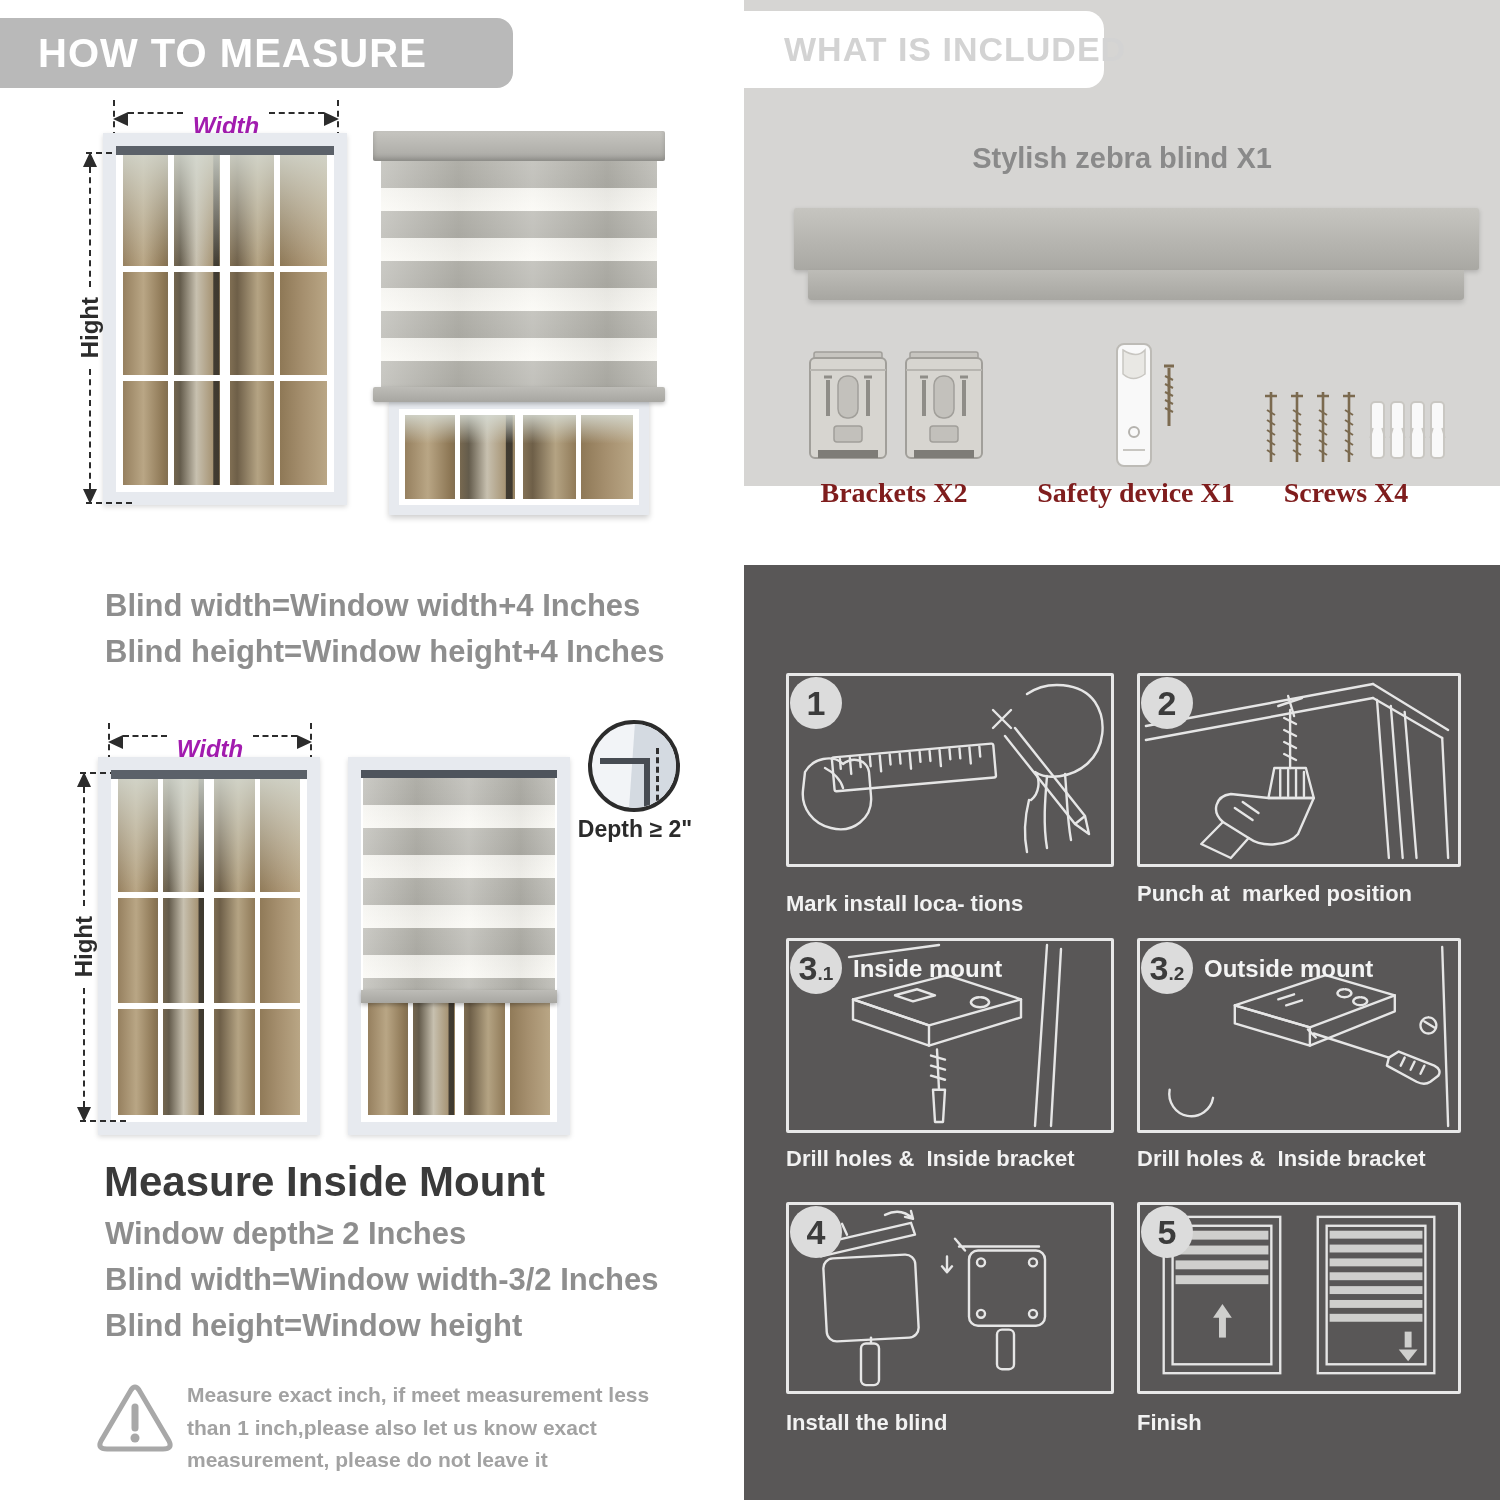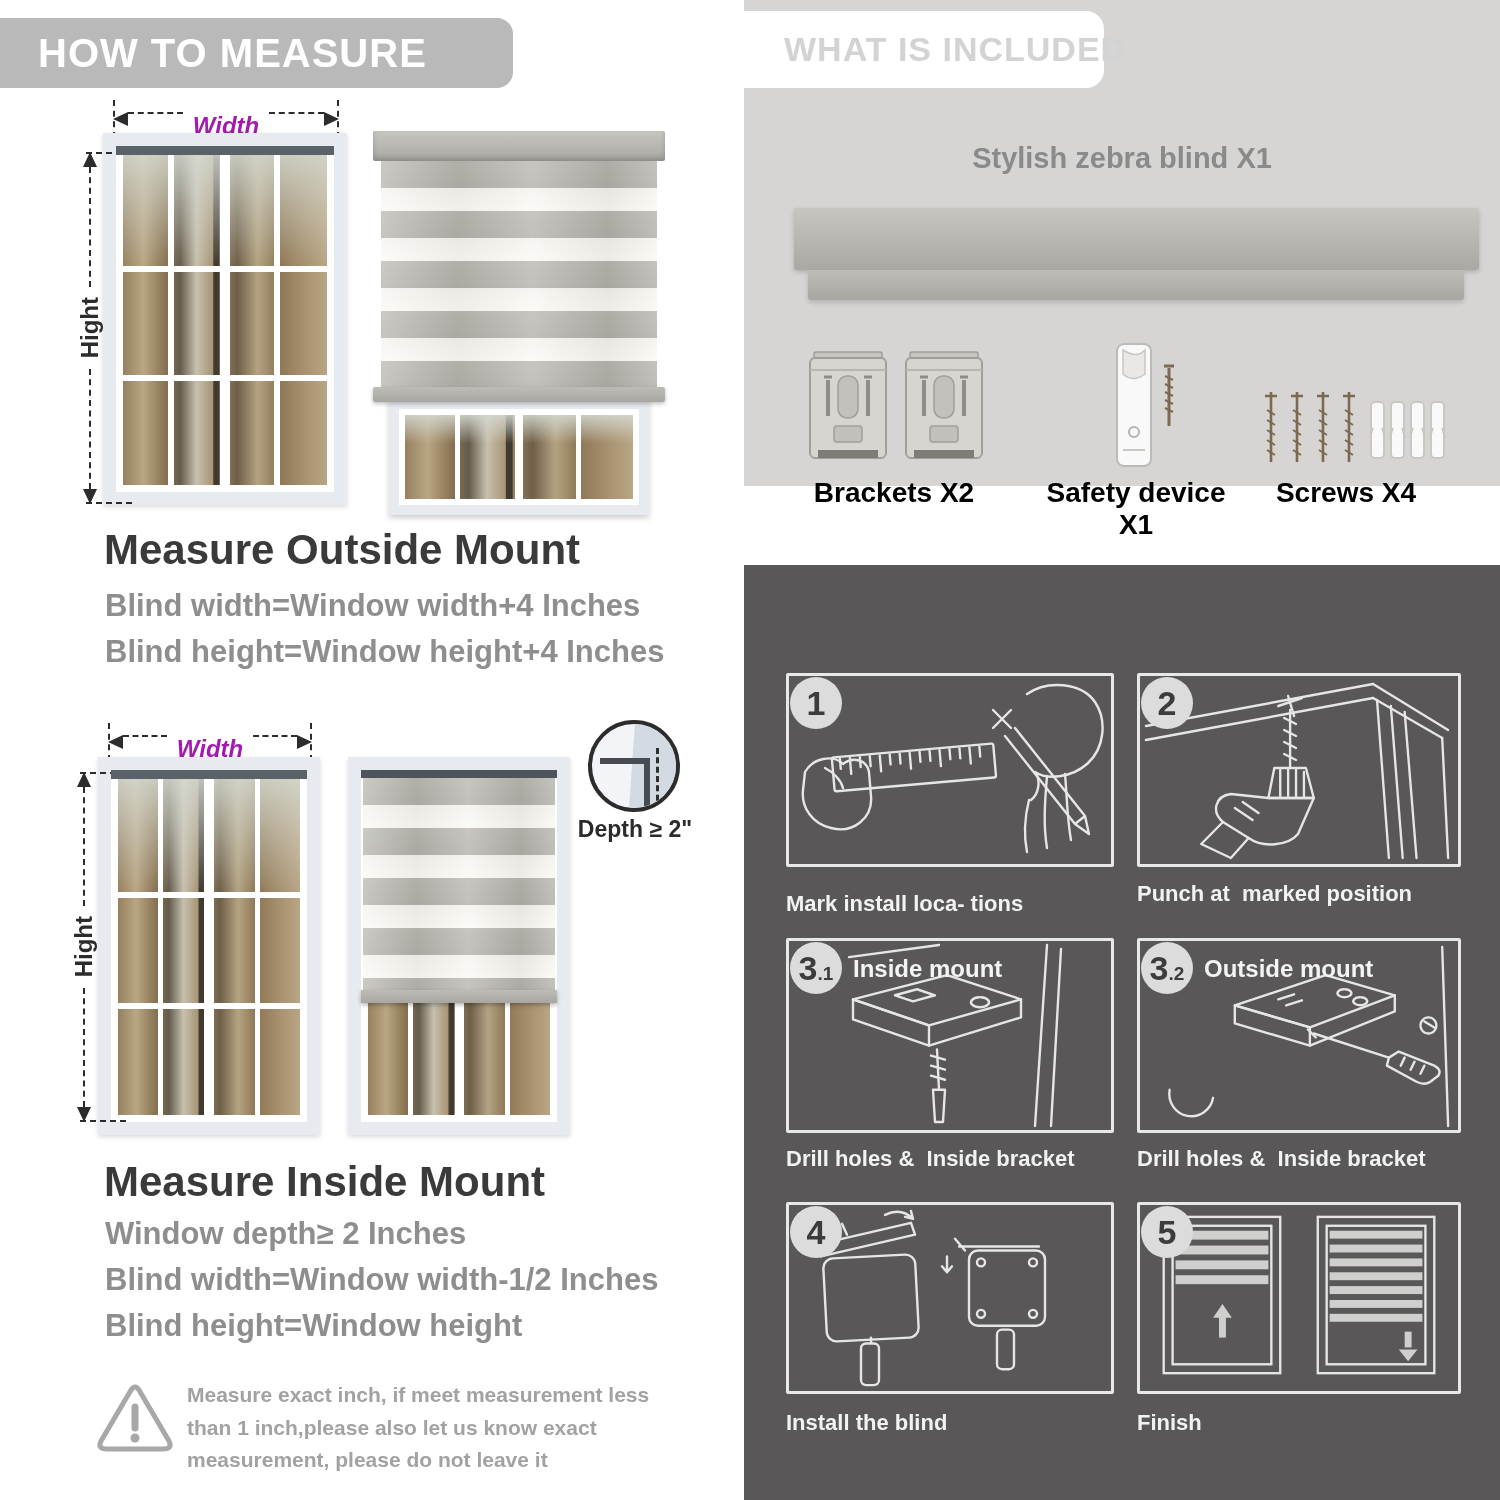--- a/index.html
+++ b/index.html
@@ -51,21 +51,21 @@
   .v-arrow .lbl{writing-mode:vertical-rl;transform:rotate(180deg);font-size:24px;font-weight:bold;color:#2c2c2c;margin:10px 0;}
   .ah-u{width:0;height:0;border-left:7px solid transparent;border-right:7px solid transparent;border-bottom:15px solid #2c2c2c;}
   .ah-d{width:0;height:0;border-left:7px solid transparent;border-right:7px solid transparent;border-top:15px solid #2c2c2c;}
   .term-h{position:absolute;border-top:2px dashed #2c2c2c;width:46px;}
 
   
   .measure-heading{position:absolute;font-size:42px;font-weight:bold;color:#3a3a3a;white-space:nowrap;}
   .formula{position:absolute;font-size:31px;font-weight:bold;color:#8e8e8e;white-space:nowrap;}
   .warn-text{position:absolute;font-size:21px;font-weight:bold;color:#a2a2a2;line-height:1.55;}
   .product-label{position:absolute;left:0;width:100%;text-align:center;font-size:29px;font-weight:bold;color:#8a8a8a;}
-  .item-label{position:absolute;text-align:center;font-size:28px;font-weight:bold;color:#000000;}
+  .item-label{position:absolute;text-align:center;font-size:28px;font-weight:bold;color:#7f1d1d;font-family:Liberation Serif, serif;}
   .depth-label{position:absolute;font-size:23px;font-weight:bold;color:#2b2b2b;text-align:center;}
 
   
   .step{position:absolute;border:3px solid #e8e8e8;box-sizing:border-box;border-radius:2px;}
   .badge{position:absolute;left:1px;top:1px;width:52px;height:52px;border-radius:50%;background:#dcdcdc;
          display:flex;align-items:center;justify-content:center;font-weight:bold;color:#3c3c3c;font-size:34px;z-index:4;}
   .badge .sub{font-size:19px;margin-top:12px;}
   .step-title{position:absolute;left:64px;top:14px;font-size:24px;font-weight:bold;color:#f4f4f4;z-index:4;white-space:nowrap;}
   .caption{position:absolute;font-size:22px;font-weight:bold;color:#f2f2f2;white-space:pre-wrap;}
   .step svg{position:absolute;inset:0;width:100%;height:100%;}
@@ -121,21 +121,20 @@
           <div class="mv" style="left:22%;width:5px;"></div>
           <div class="mv" style="left:75%;width:5px;"></div>
         </div>
       </div>
     </div>
     <div class="abs cassette" style="left:0;top:0;width:292px;height:30px;border-radius:2px;"></div>
     <div class="abs zebra" style="left:8px;top:30px;width:276px;height:226px;"></div>
     <div class="abs rail" style="left:0;top:256px;width:292px;height:15px;border-radius:2px;box-shadow:0 2px 4px rgba(0,0,0,.25);"></div>
   </div>
 
-  <div class="measure-heading" style="left:104px;top:526px;">Measure Outside Mount</div>
   <div class="formula" style="left:105px;top:588px;">Blind width=Window width+4 Inches</div>
   <div class="formula" style="left:105px;top:634px;">Blind height=Window height+4 Inches</div>
 
   <div class="h-arrow" style="left:108px;top:735px;width:204px;">
     <span class="term-v" style="left:0;"></span>
     <span class="ah-l"></span>
     <span class="line"></span>
     <span class="lbl">Width</span>
     <span class="line"></span>
     <span class="ah-r"></span>
@@ -181,21 +180,21 @@
   <div class="depth-circle">
     <div class="abs" style="right:-6px;top:-6px;width:60%;height:115%;background:#d4dae1;transform:rotate(4deg);"></div>
     <div class="abs" style="left:10%;top:40%;width:58%;height:6px;background:#474c53;"></div>
     <div class="abs" style="left:62%;top:40%;width:6px;height:62%;background:#474c53;"></div>
     <div class="abs" style="left:76%;top:28%;height:74%;border-left:3px dashed #2f2f2f;"></div>
   </div>
   <div class="depth-label" style="left:570px;top:816px;width:130px;">Depth ≥ 2"</div>
 
   <div class="measure-heading" style="left:104px;top:1158px;">Measure Inside Mount</div>
   <div class="formula" style="left:105px;top:1216px;">Window depth≥ 2 Inches</div>
-  <div class="formula" style="left:105px;top:1262px;">Blind width=Window width-1/2 Inches</div>
+  <div class="formula" style="left:105px;top:1262px;">Blind width=Window width-3/2 Inches</div>
   <div class="formula" style="left:105px;top:1308px;">Blind height=Window height</div>
 
   <svg class="abs" style="left:95px;top:1382px;width:80px;height:74px;" viewBox="0 0 80 74">
     <path d="M36 8 Q40 2 44 8 L74 59 Q78 67 68 67 L12 67 Q2 67 6 59 Z" fill="none" stroke="#a8a8a8" stroke-width="5" stroke-linejoin="round"></path>
     <path d="M40 25 v21" stroke="#a8a8a8" stroke-width="7" stroke-linecap="round" fill="none"></path>
     <circle cx="40" cy="56" r="4.5" fill="#a8a8a8"></circle>
   </svg>
   <div class="warn-text" style="left:187px;top:1379px;width:470px;">Measure exact inch, if meet measurement less than 1 inch,please also let us know exact measurement, please do not leave it</div>
 
   <div class="right-top">

